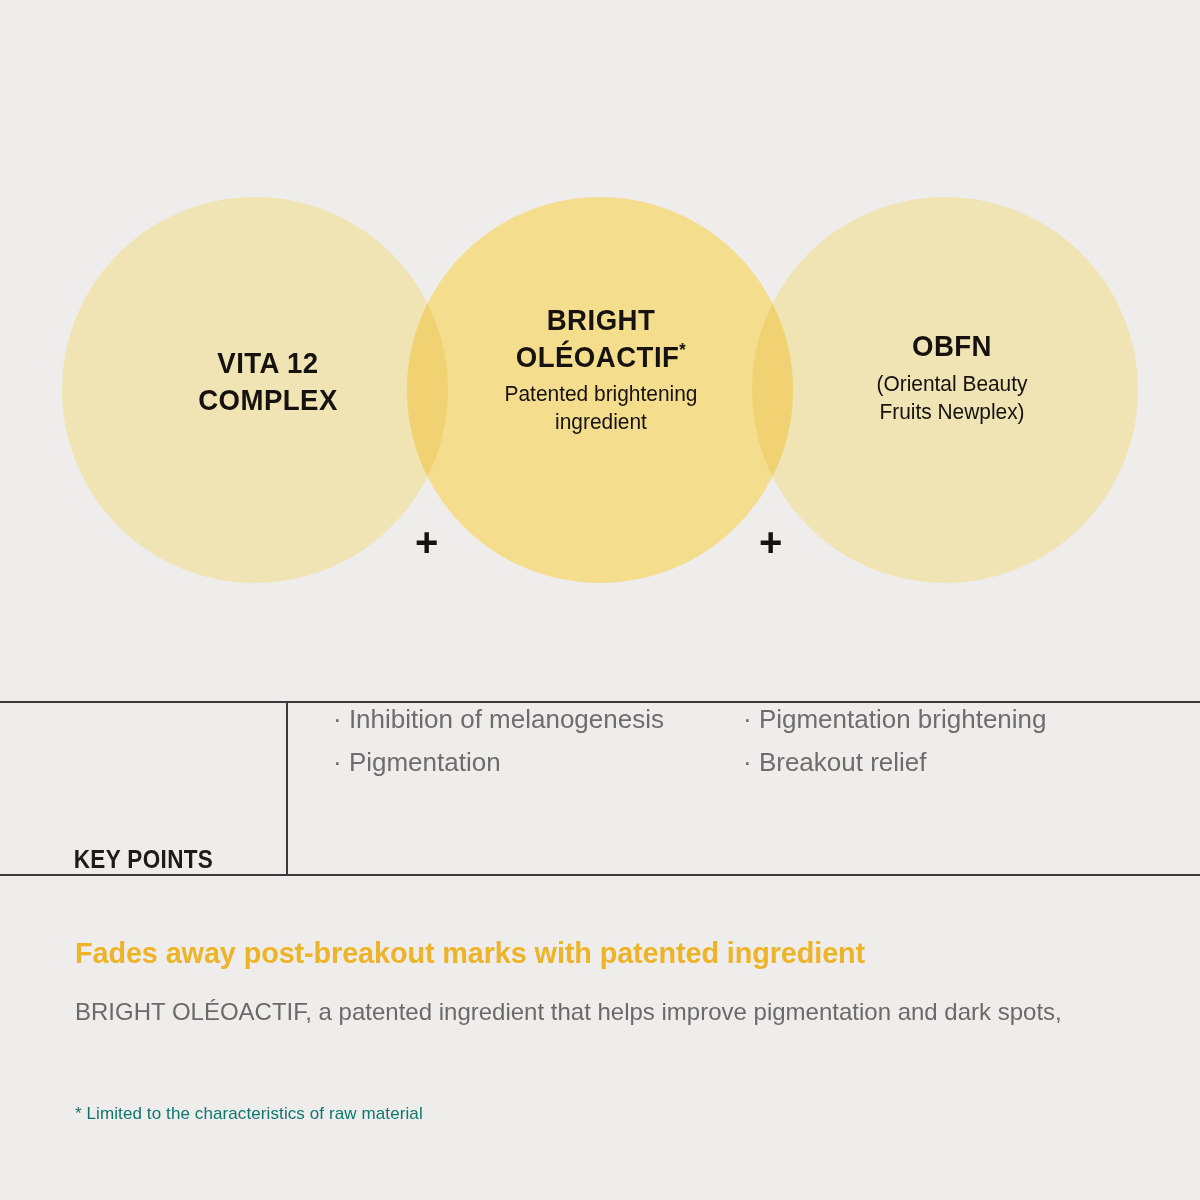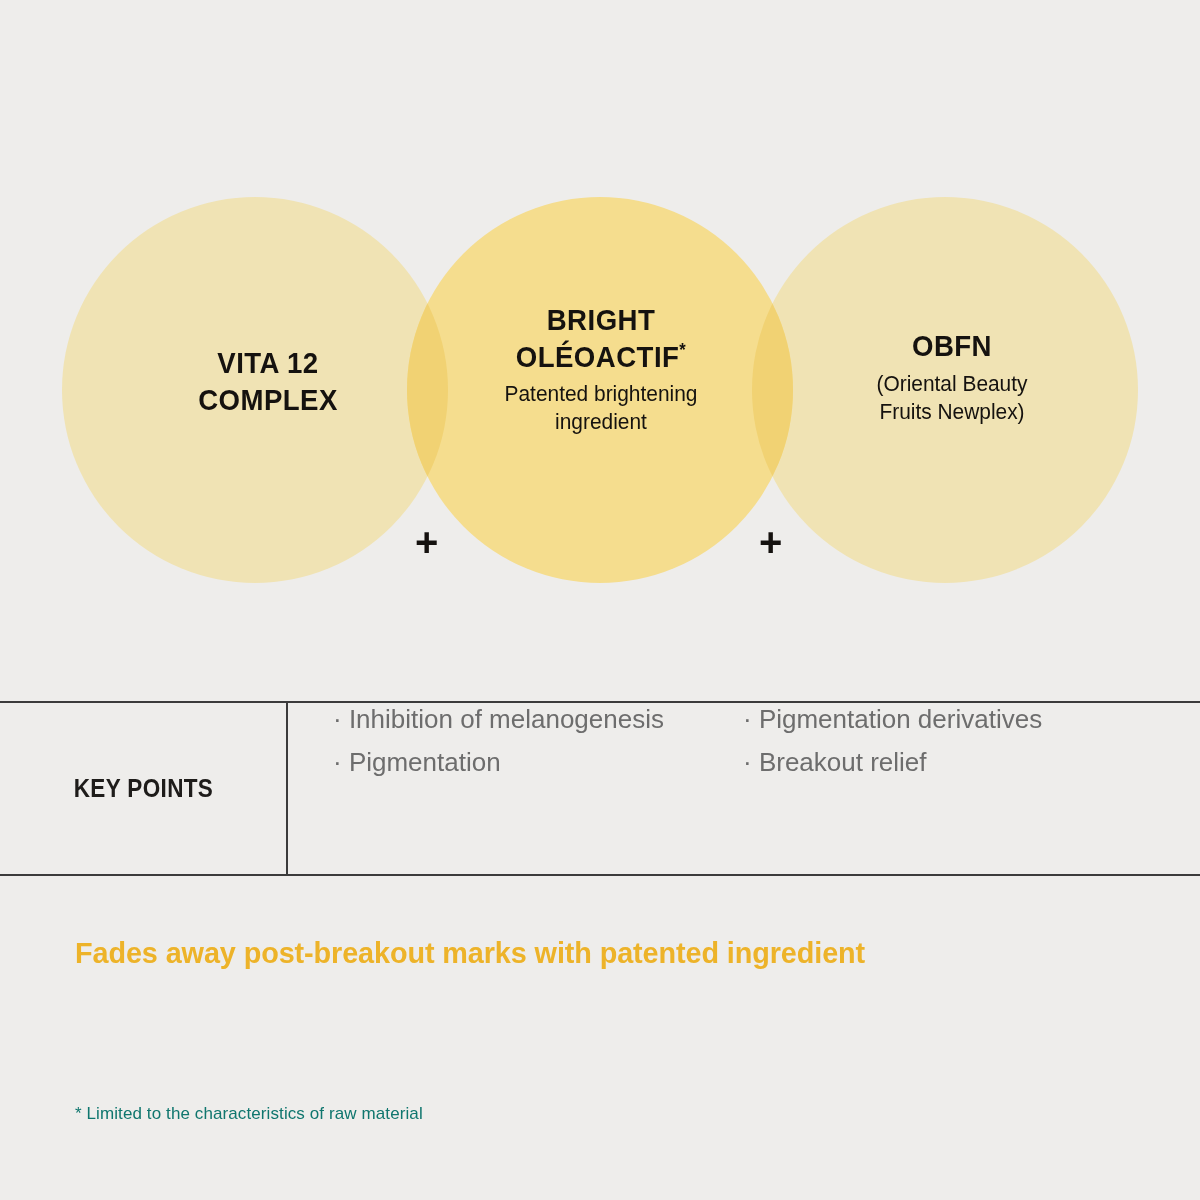--- a/index.html
+++ b/index.html
@@ -63,21 +63,21 @@
     left:0; top:701px;
     width:1200px; height:175px;
     border-top:2px solid #3b3b3b;
     border-bottom:2px solid #3b3b3b;
     display:flex;
   }
   .kp-label-cell {
     width:288px;
     border-right:2px solid #3b3b3b;
     display:flex;
-    align-items:center;
+    align-items:flex-end;
     justify-content:center;
     flex:0 0 288px;
   }
   .kp-label {
     font-size:25px;
     font-weight:700;
     letter-spacing:0.4px;
     color:#1e1c1a;
     transform:scaleX(0.9);
   }
@@ -188,26 +188,27 @@
   <div class="keypoints">
     <div class="kp-label-cell">
       <div class="kp-label">KEY POINTS</div>
     </div>
     <div class="kp-list-cell">
       <div class="kp-col kp-col-1">
         <div class="kp-item">· Inhibition of melanogenesis</div>
         <div class="kp-item">· Pigmentation</div>
       </div>
       <div class="kp-col kp-col-2">
-        <div class="kp-item">· Pigmentation derivatives</div>
+        <div class="kp-item">· Pigmentation brightening</div>
         <div class="kp-item">· Breakout relief</div>
       </div>
     </div>
   </div>
 
   <div class="bottom">
     <div class="headline">Fades away post-breakout marks with patented ingredient</div>
     <div class="body-copy">
+      <span>BRIGHT OLÉOACTIF, a patented ingredient that helps improve pigmentation and dark spots,</span>
     </div>
     <div class="footnote">* Limited to the characteristics of raw material</div>
   </div>
 
 </div>
 
 </body></html>

